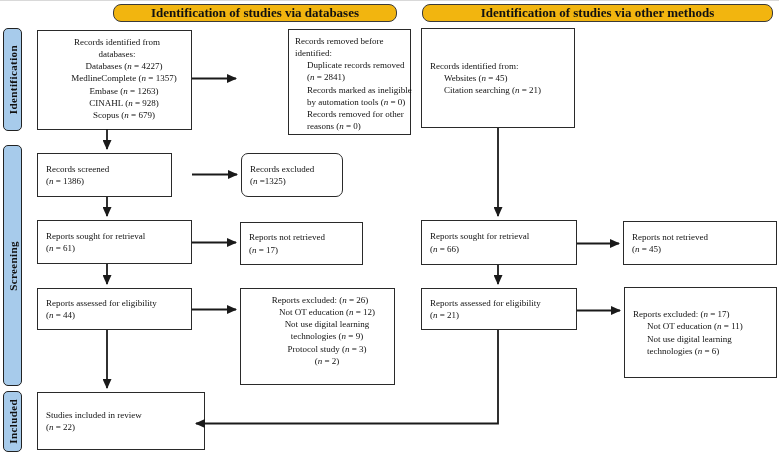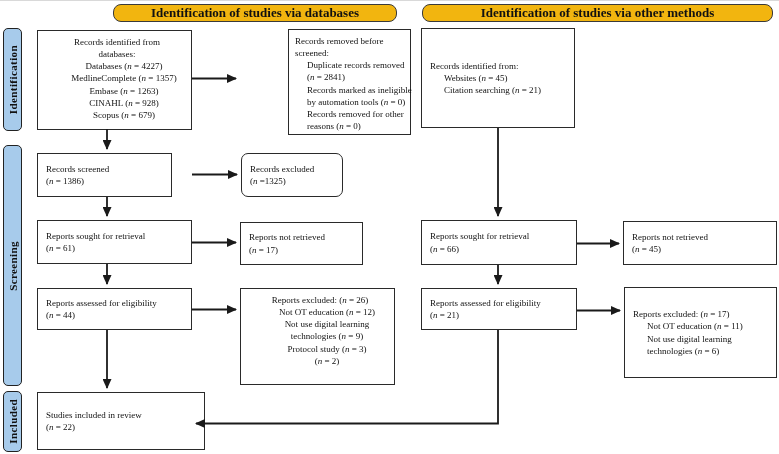--- a/index.html
+++ b/index.html
@@ -91,21 +91,21 @@
     <div class="ln">databases:</div>
     <div class="ln ind">Databases (<i>n</i> = 4227)</div>
     <div class="ln ind">MedlineComplete (<i>n</i> = 1357)</div>
     <div class="ln ind">Embase (<i>n</i> = 1263)</div>
     <div class="ln ind">CINAHL (<i>n</i> = 928)</div>
     <div class="ln ind">Scopus (<i>n</i> = 679)</div>
   </div>
 
   <div class="box top b2">
     <div class="ln">Records removed before</div>
-    <div class="ln">screened:</div>
+    <div class="ln">identified:</div>
     <div class="ln ind">Duplicate records removed</div>
     <div class="ln ind">(<i>n</i> = 2841)</div>
     <div class="ln ind">Records marked as ineligible</div>
     <div class="ln ind">by automation tools (<i>n</i> = 0)</div>
     <div class="ln ind">Records removed for other</div>
     <div class="ln ind">reasons (<i>n</i> = 0)</div>
   </div>
 
   <div class="box b3">
     <div class="ln">Records screened</div>

